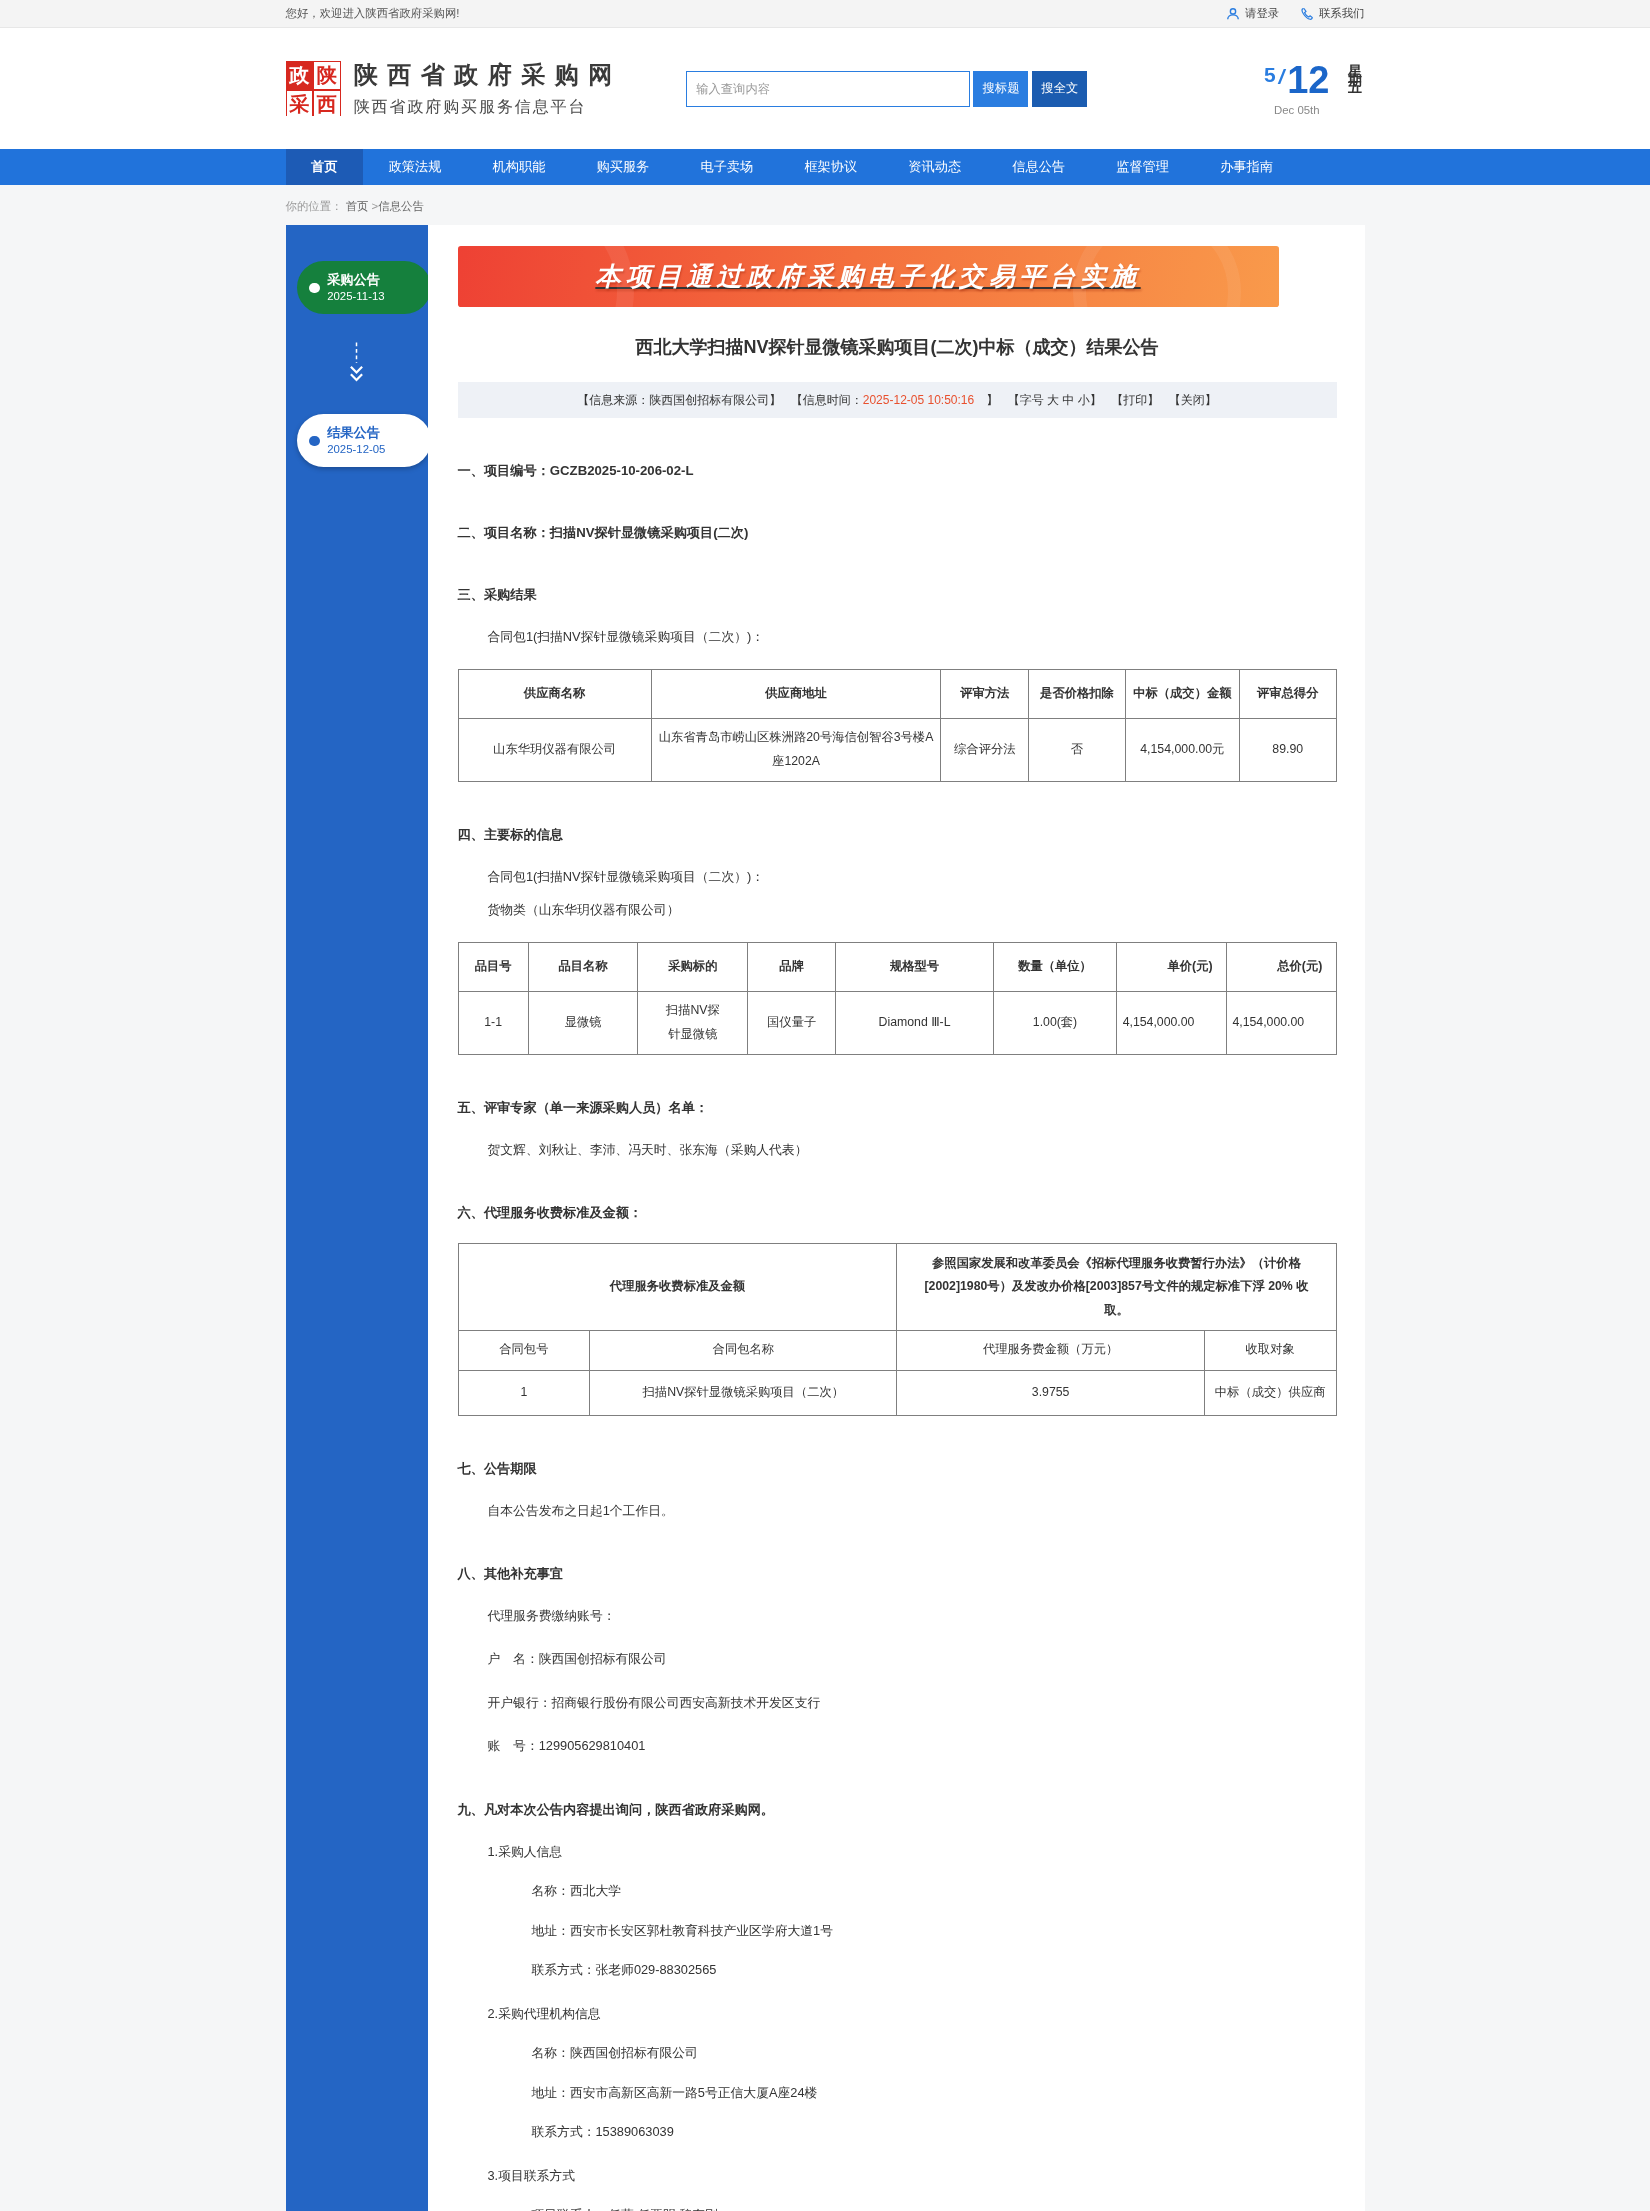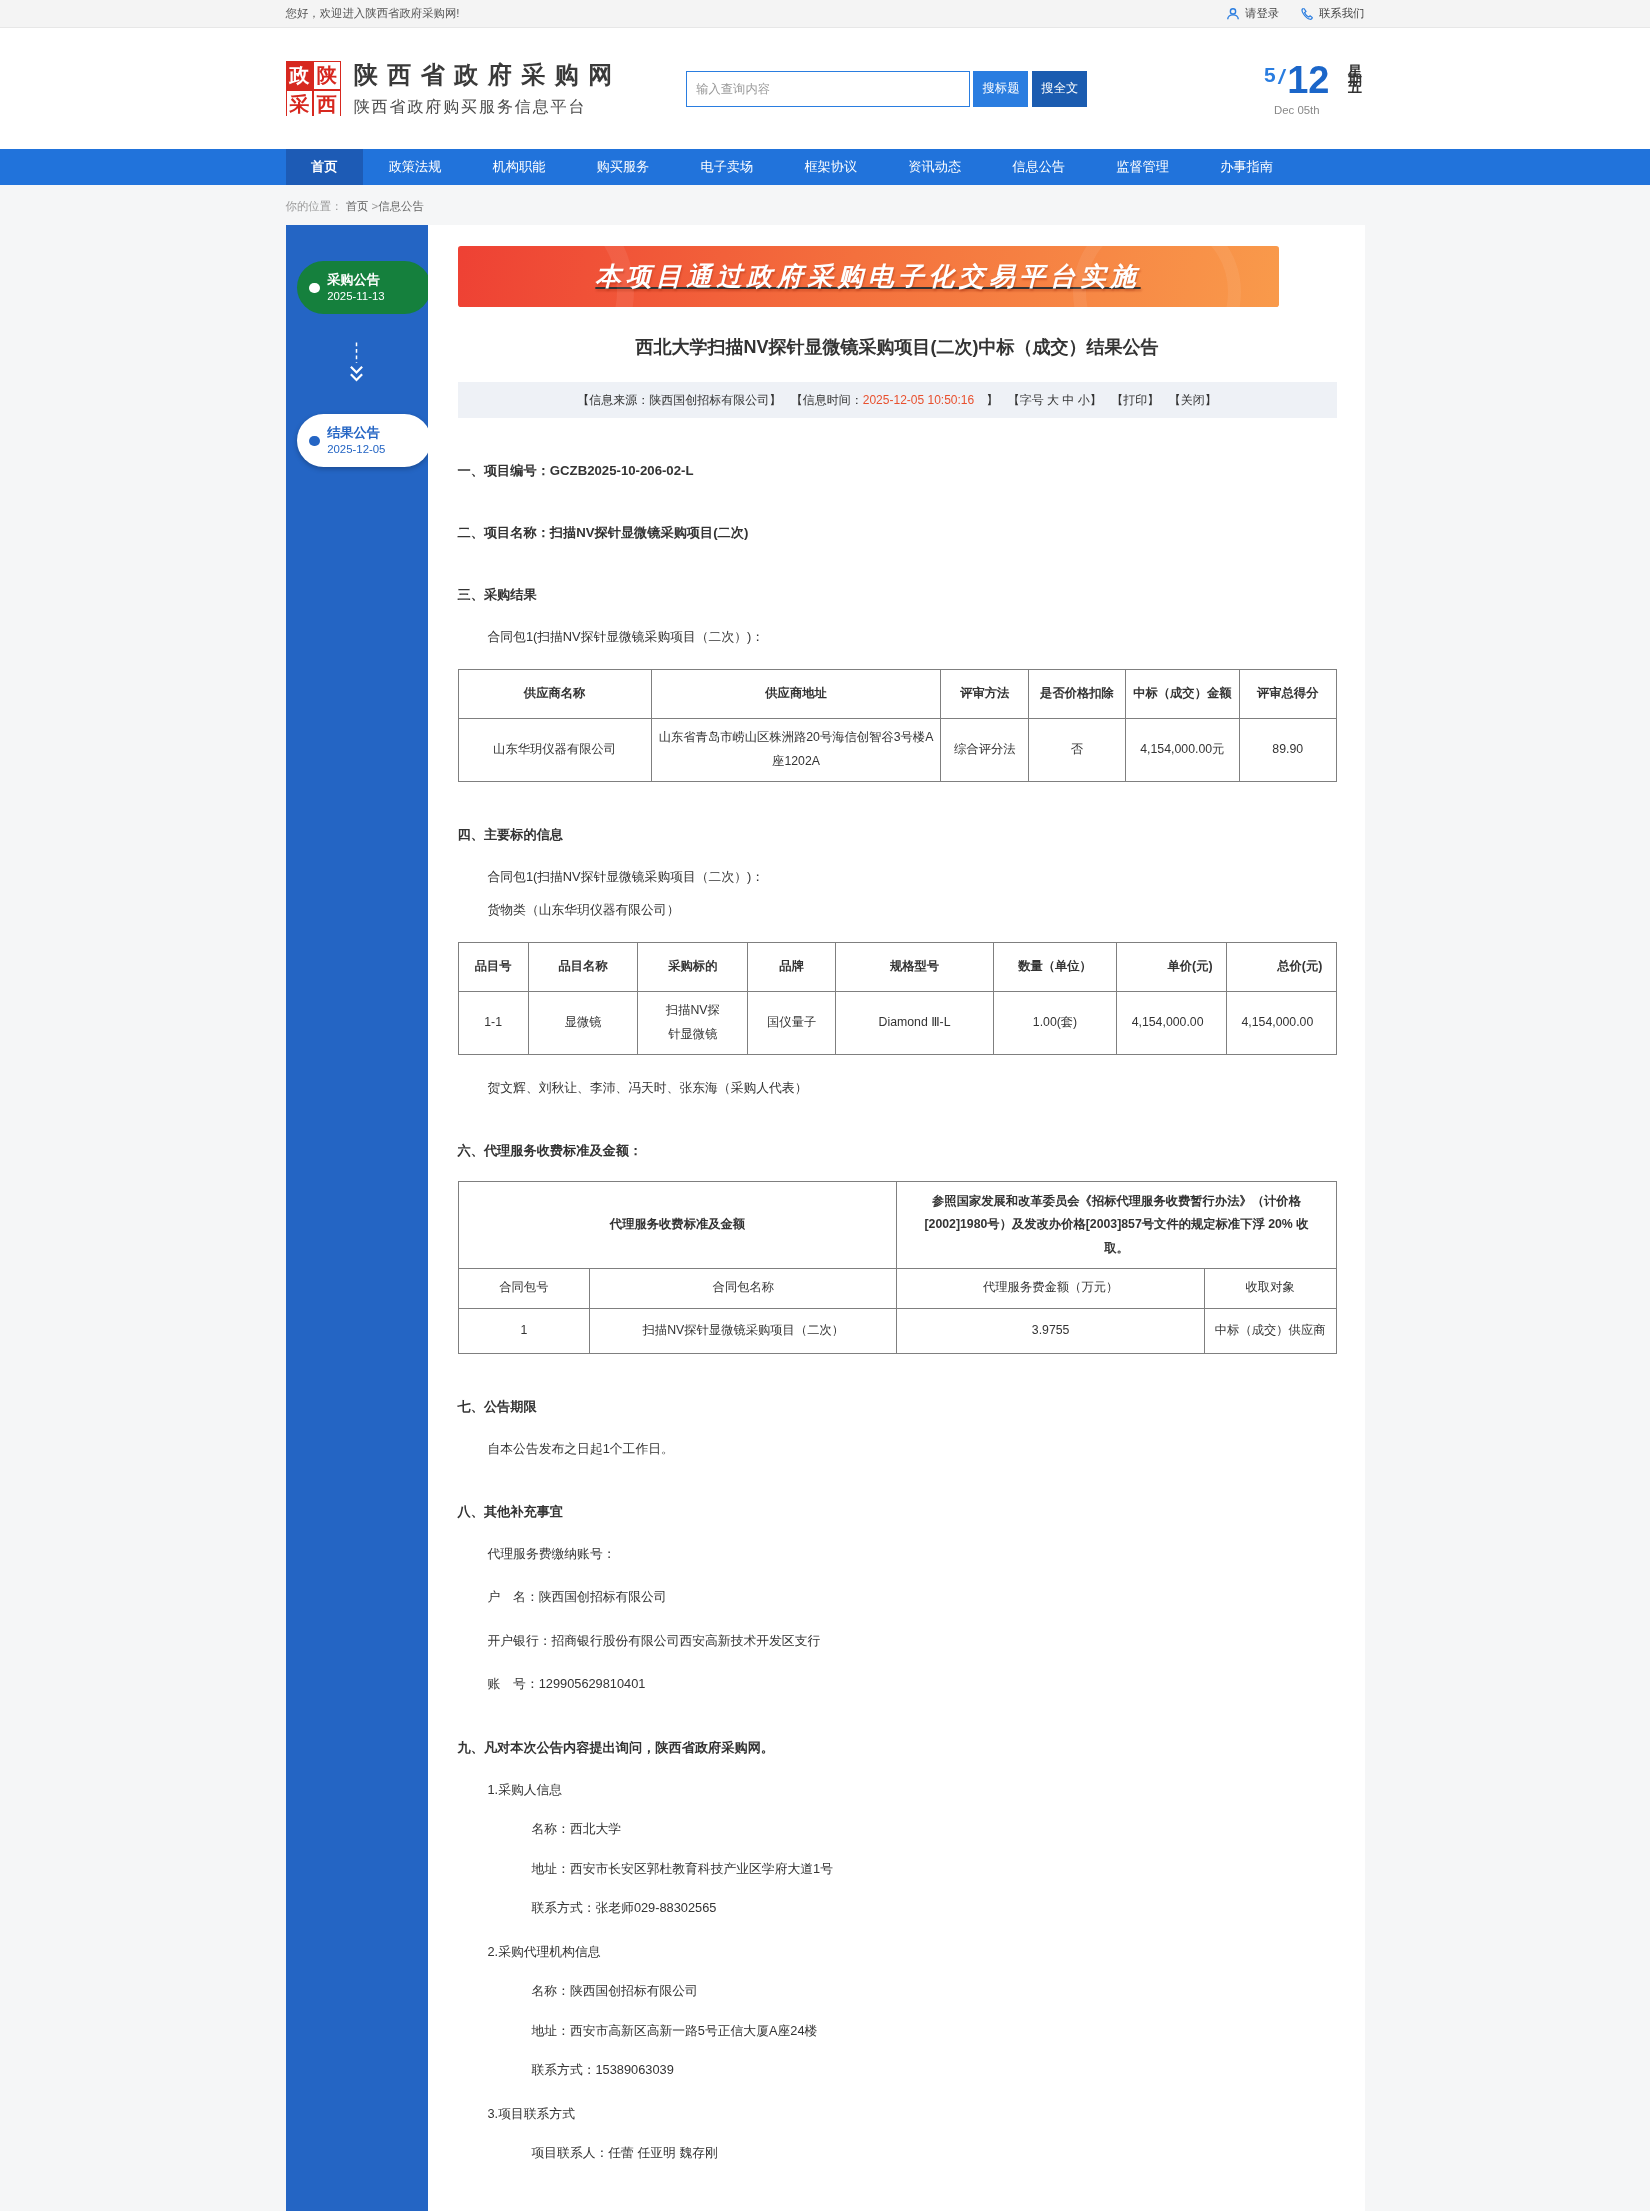--- a/index.html
+++ b/index.html
@@ -88,21 +88,21 @@
 
   
   .sec-h { font-size:13.2px; font-weight:bold; color:#333; margin-top:44px; }
   .sec-p { margin-top:23px; padding-left:30px; font-size:12.8px; color:#333; line-height:1.6; }
   .sec-p2 { margin-top:19px; padding-left:74px; font-size:12.8px; color:#333; line-height:1.6; }
   .doc-table { width:100%; border-collapse:collapse; margin-top:21px; font-size:12.3px; color:#333; }
   .doc-table th, .doc-table td { border:0.9px solid #7f7f7f; text-align:center; vertical-align:middle;
     padding:7.6px 5.7px; line-height:1.9; }
   .doc-table th { font-weight:bold; height:49px; }
   .doc-table td { height:59px; }
-  .doc-table .num { text-align:center; padding-right:13.2px; }
+  .doc-table .num { text-align:left; padding-right:13.2px; }
   .doc-table .thr { text-align:right; padding-right:13.2px; }
   .t3-top td { font-weight:bold; height:72px; padding:7.6px 17px; }
   .t3-head td { height:40px; }
   .t3-row td { height:45px; }
 </style>
 </head>
 <body>
 
 <div class="topbar">
   <div class="container topbar-inner">
@@ -290,20 +290,21 @@
         <td style="padding:7.6px 23px">扫描NV探针显微镜</td>
         <td>国仪量子</td>
         <td>Diamond Ⅲ-L</td>
         <td>1.00(套)</td>
         <td class="num">4,154,000.00</td>
         <td class="num">4,154,000.00</td>
       </tr>
     </tbody>
       </table>
 
+    <div class="sec-h">五、评审专家（单一来源采购人员）名单：</div>
     <div class="sec-p">贺文辉、刘秋让、李沛、冯天时、张东海（采购人代表）</div>
 
     <div class="sec-h">六、代理服务收费标准及金额：</div>
 
     <table class="doc-table">
       <colgroup>
           <col style="width:15%">
           <col style="width:35%">
           <col style="width:35%">
           <col style="width:15%">

